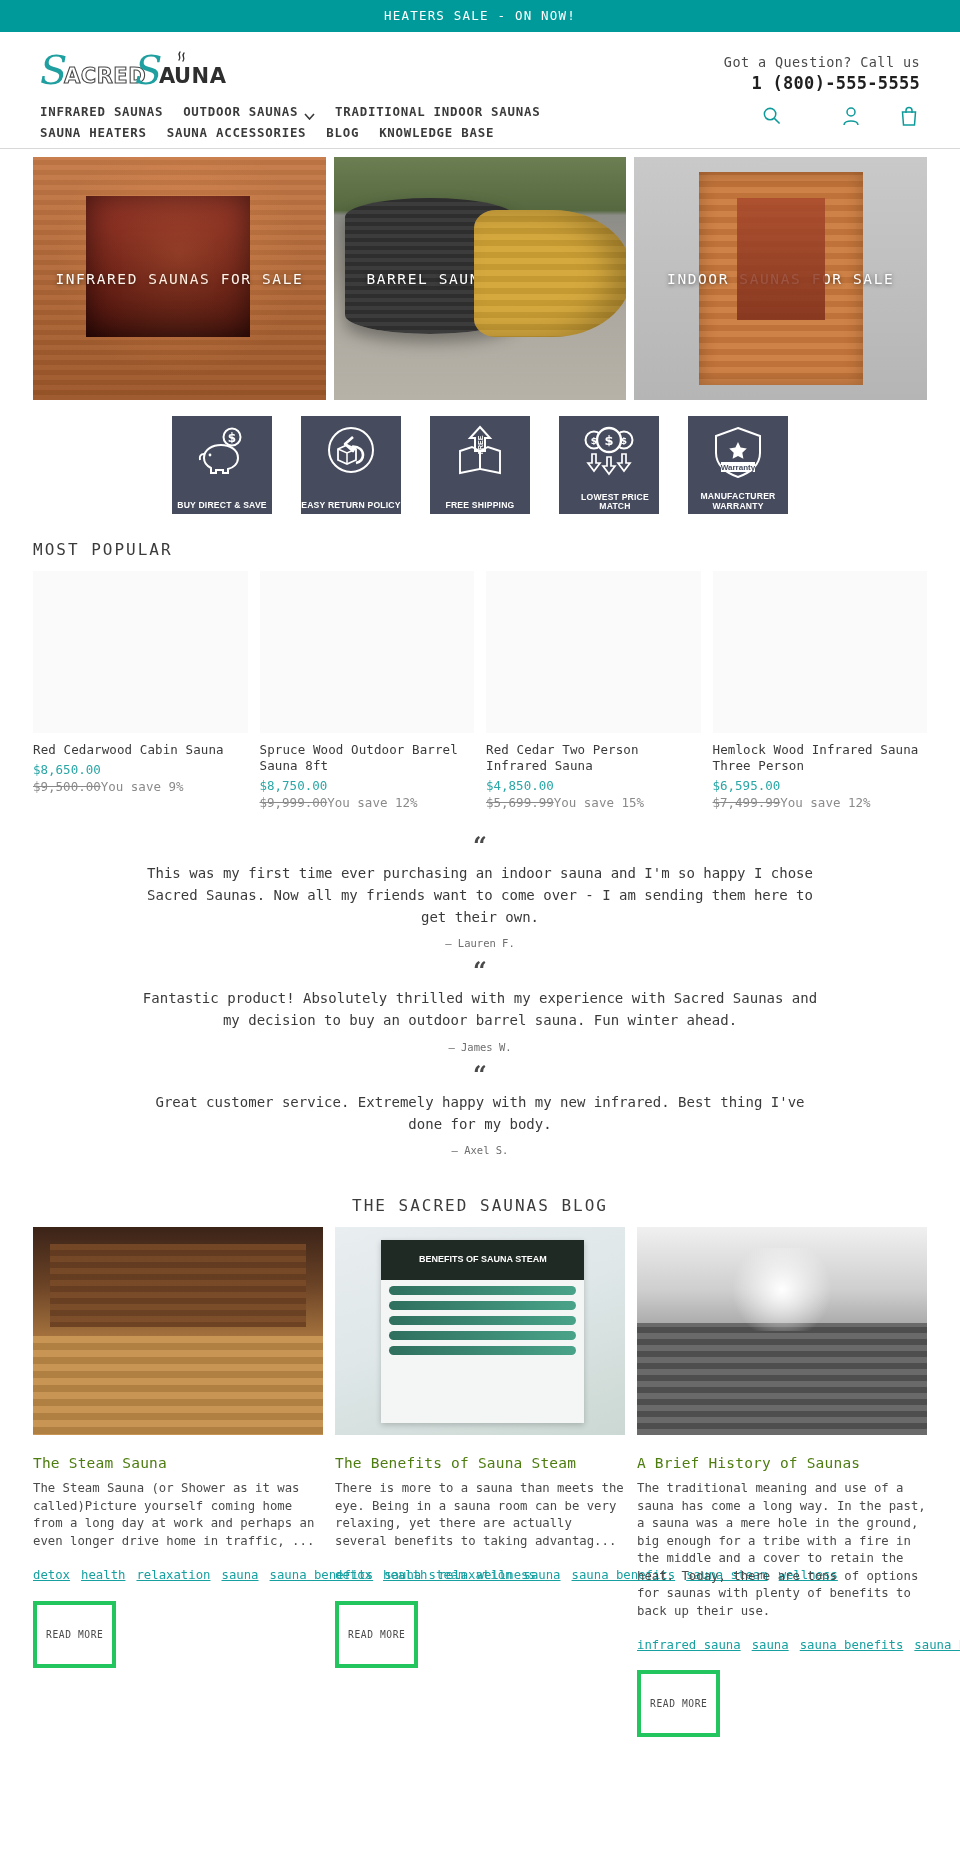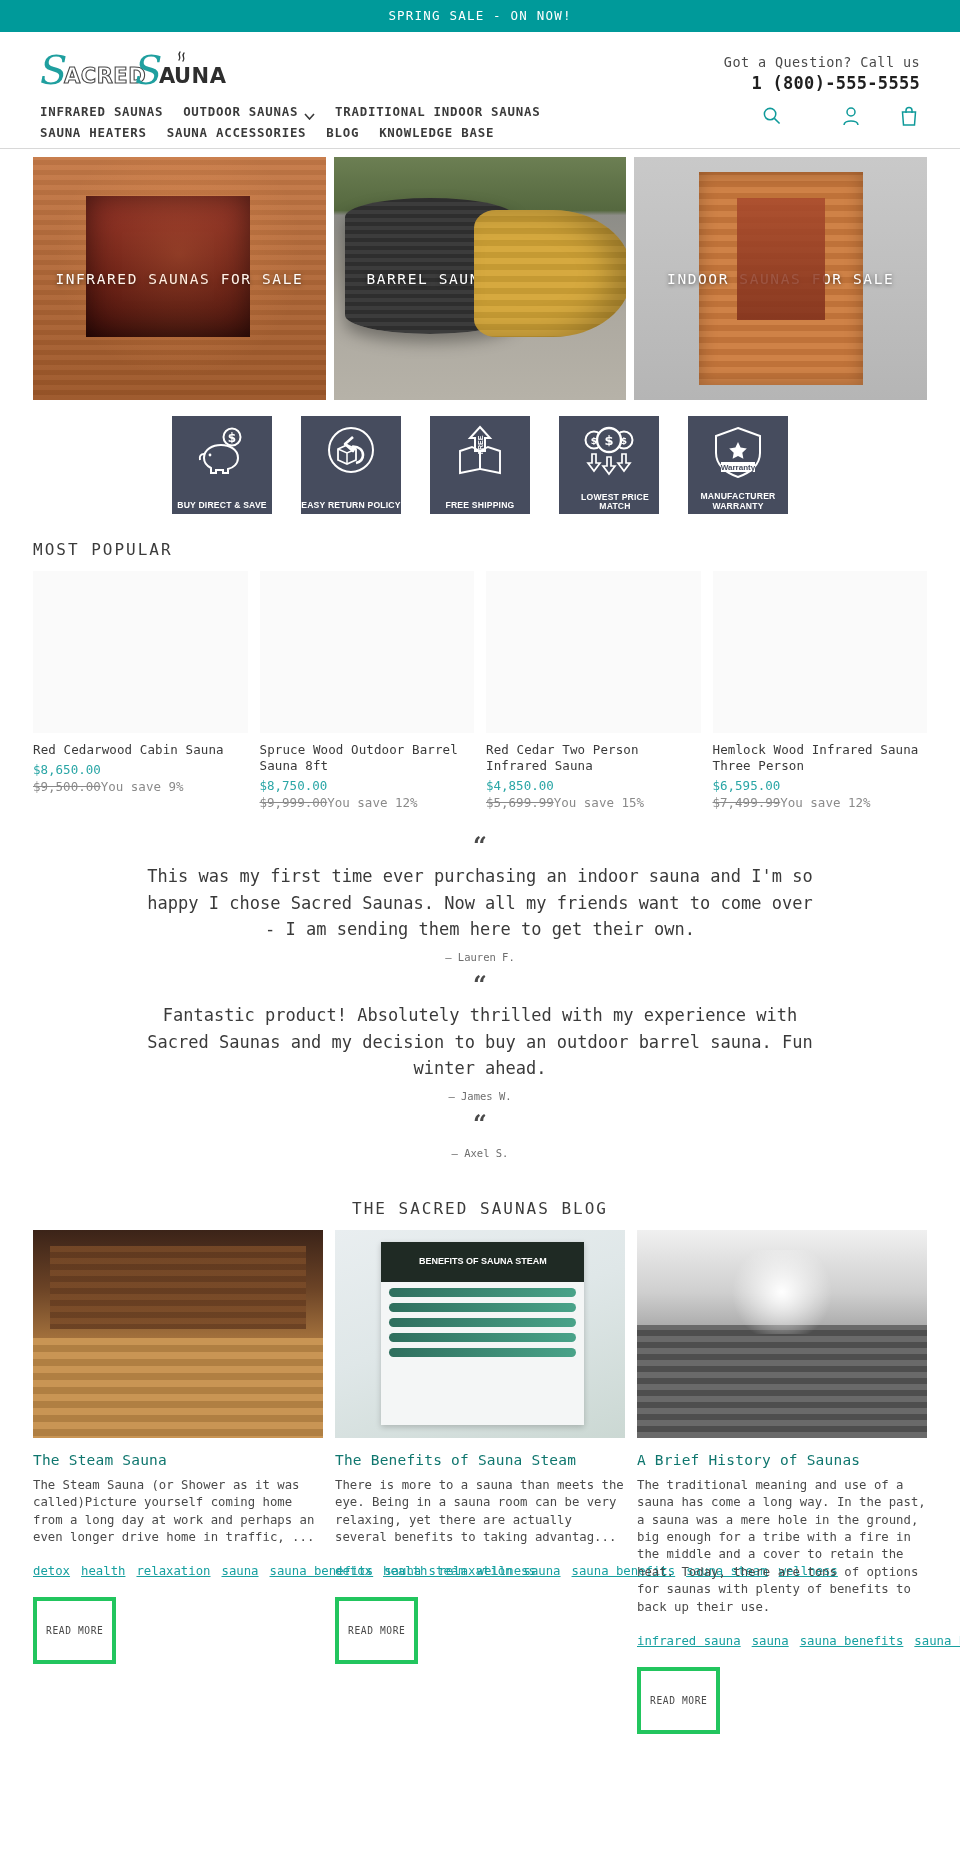--- a/index.html
+++ b/index.html
@@ -254,21 +254,21 @@
     color: #4a4a4a;
     font-family: "DejaVu Serif", serif;
     line-height: .8;
     padding: 8px 0 4px;
   }
   .testimonial { padding-bottom: 4px; }
   .t-text {
     max-width: 740px;
     margin: 0 auto;
     text-align: center;
-    font-size: 17px;
+    font-size: 14px;
     line-height: 1.55;
     color: #3a3a3a;
     padding: 4px 30px 0;
   }
   .t-author {
     text-align: center;
     font-size: 10.5px;
     color: #6d6d6d;
     padding-top: 9px;
   }
@@ -325,23 +325,23 @@
     position:absolute; left:0; top:46%; right:0; bottom:0;
     background: repeating-linear-gradient(0deg,#6a6a6a 0px,#6a6a6a 6px,#4e4e4e 6px,#4e4e4e 12px);
   }
   .bimg.b3::after {
     content:"";
     position:absolute; left:30%; top:10%; width:40%; height:40%;
     background: radial-gradient(circle,#ffffff,rgba(255,255,255,0) 70%);
   }
 
   .post .ptitle {
-    color: #0f766e;
+    color: #4d7c0f;
     font-size: 14.5px;
-    margin-top: 14px;
+    margin-top: 20px;
     letter-spacing: .2px;
   }
   .post .pexcerpt {
     font-size: 12.3px;
     line-height: 1.42;
     color: #4a4a4a;
     margin-top: 9px;
   }
   .tags { margin-top: 11px; line-height: 1.65; }
   .tags a {
@@ -362,21 +362,21 @@
     padding: 24px 9px;
     font-family: "DejaVu Sans Mono","Liberation Mono",monospace;
     cursor: pointer;
   }
   .spacer-b { height: 14px; }
 </style>
 </head>
 <body>
 
 <div class="announce">
-  <span>SPRING SALE - ON NOW!</span>
+  <span>HEATERS SALE - ON NOW!</span>
 </div>
 
 <div class="header">
   <div class="header-top">
     <div class="logo">
       <svg width="188" height="44" viewBox="0 0 188 44">
         <text x="0" y="34" font-family="DejaVu Serif, serif" font-size="40" font-style="italic" fill="#1f9f9f">S</text>
         <text x="24" y="33" font-family="DejaVu Sans, sans-serif" font-size="21" font-weight="bold" fill="none" stroke="#4a4a4a" stroke-width="1.1" letter-spacing="0.5">ACRED</text>
         <text x="95" y="34" font-family="DejaVu Serif, serif" font-size="40" font-style="italic" fill="#1f9f9f">S</text>
         <text x="119" y="33" font-family="DejaVu Sans, sans-serif" font-size="21" font-weight="bold" fill="#2e2e2e" letter-spacing="0.5">A</text>
@@ -571,20 +571,21 @@
   </div>
 
   <div class="testimonial">
     <div class="quote-mark">“</div>
     <div class="t-text">Fantastic product! Absolutely thrilled with my experience with Sacred Saunas and my decision to buy an outdoor barrel sauna. Fun winter ahead.</div>
     <div class="t-author">– James W.</div>
   </div>
 
   <div class="testimonial">
     <div class="quote-mark">“</div>
+    <div class="t-text">Great customer service. Extremely happy with my new infrared. Best thing I've done for my body.</div>
     <div class="t-author">– Axel S.</div>
   </div>
 </div>
 
 <div class="blog">
   <h2 class="sec-title center" style="padding-top:18px">THE SACRED SAUNAS BLOG</h2>
   <div class="blog-grid">
 
     <div class="post">
       <div class="bimg b1"></div>

